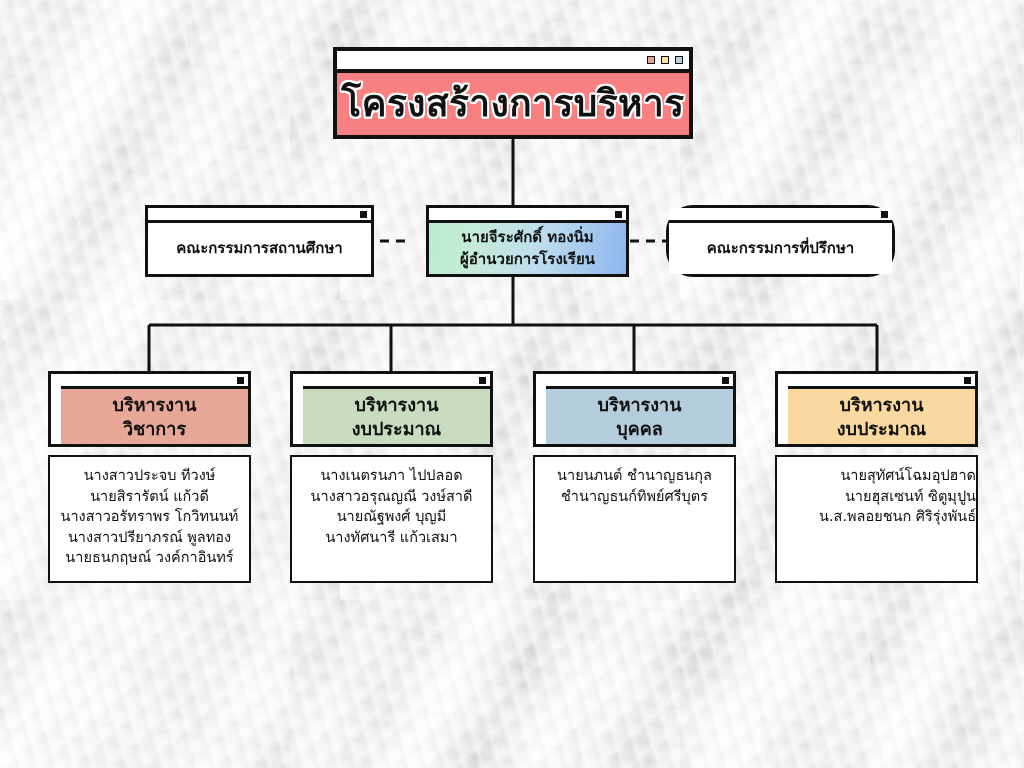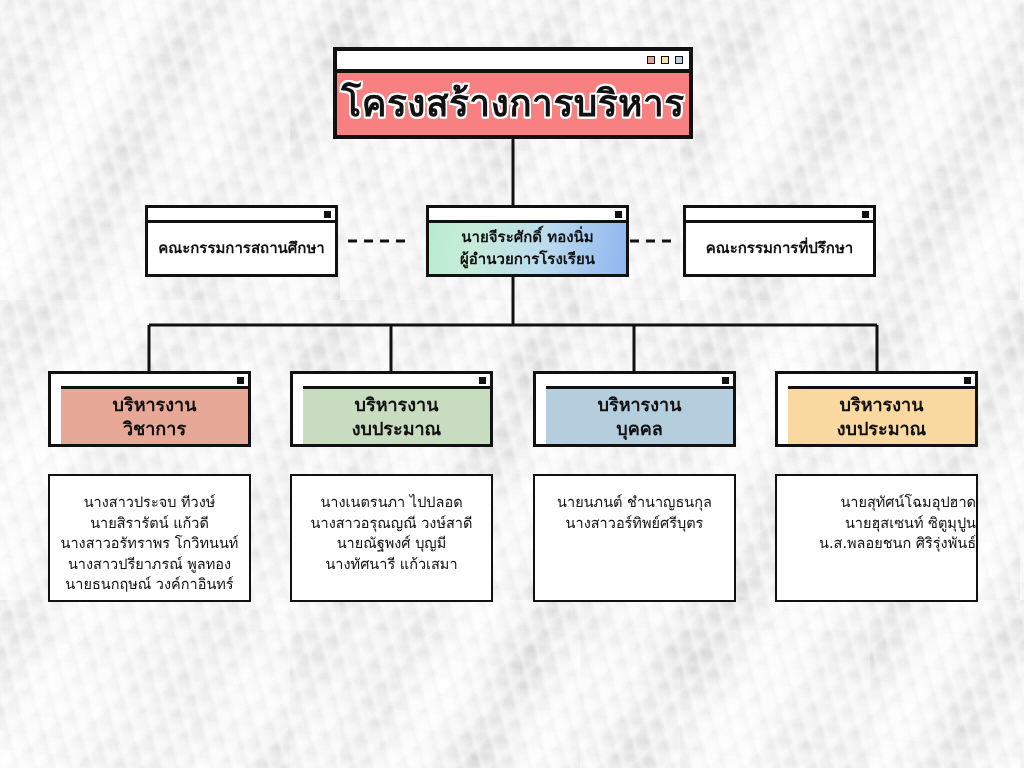--- a/index.html
+++ b/index.html
@@ -121,27 +121,27 @@
        1.6px  1.6px 0 #ffffff,
       -1.6px  0    0 #ffffff,
        1.6px  0    0 #ffffff,
        0     -1.6px 0 #ffffff,
        0      1.6px 0 #ffffff;
     text-align: center;
   }
 
   
   .tier2 {
-    width: 193px;
+    width: 229px;
     height: 72px;
     top: 205px;
   }
   #committee-school { left: 145px; }
   #director-node    { left: 426px; width: 203px; }
-  #committee-advisory { left: 683px; }
+  #committee-advisory { left: 666px; border-radius: 27px; }
 
   .tier2 .node-body {
     font-size: 15px;
     font-weight: bold;
     color: #111111;
     line-height: 1.45;
   }
   #director-node .node-body {
     background: linear-gradient(100deg, #b9ecd0 0%, #c6ecd8 22%, #bcdcee 58%, #8fb5ef 100%);
   }
@@ -164,27 +164,27 @@
   #dept-head-2 { left: 533px; }
   #dept-head-3 { left: 775px; }
 
   
   .dept-staff {
     position: absolute;
     border: 2px solid #111111;
     background: #ffffff;
     z-index: 3;
     width: 203px;
-    top: 474px;
+    top: 455px;
     height: 128px;
     display: flex;
     flex-direction: column;
     align-items: center;
     justify-content: flex-start;
-    padding-top: 16px;
+    padding-top: 8px;
   }
   #dept-staff-0 { left: 48px;  }
   #dept-staff-1 { left: 290px; }
   #dept-staff-2 { left: 533px; }
   #dept-staff-3 { left: 775px; align-items: flex-end; }
 
   .staff-name {
     font-size: 14.5px;
     color: #111111;
     line-height: 1.42;
@@ -306,21 +306,21 @@
 
   <div class="dept-staff" id="dept-staff-1">
     <div class="staff-name">นางเนตรนภา  ไปปลอด</div>
     <div class="staff-name">นางสาวอรุณญณี วงษ์สาดี</div>
     <div class="staff-name">นายณัฐพงศ์  บุญมี</div>
     <div class="staff-name">นางทัศนารี  แก้วเสมา</div>
   </div>
 
   <div class="dept-staff" id="dept-staff-2">
     <div class="staff-name">นายนภนต์  ชำนาญธนกุล</div>
-    <div class="staff-name">นางสาวอร์ทิพย์ศรีบุตร</div>
+    <div class="staff-name">ชำนาญธนก์ทิพย์ศรีบุตร</div>
   </div>
 
   <div class="dept-staff" id="dept-staff-3">
     <div class="staff-name">นายสุทัศน์โฉมอุปฮาด</div>
     <div class="staff-name">นายฮุสเซนท์ ซิตูมุปูน</div>
     <div class="staff-name">น.ส.พลอยชนก ศิริรุ่งพันธ์</div>
   </div>
 
 </div>
 

